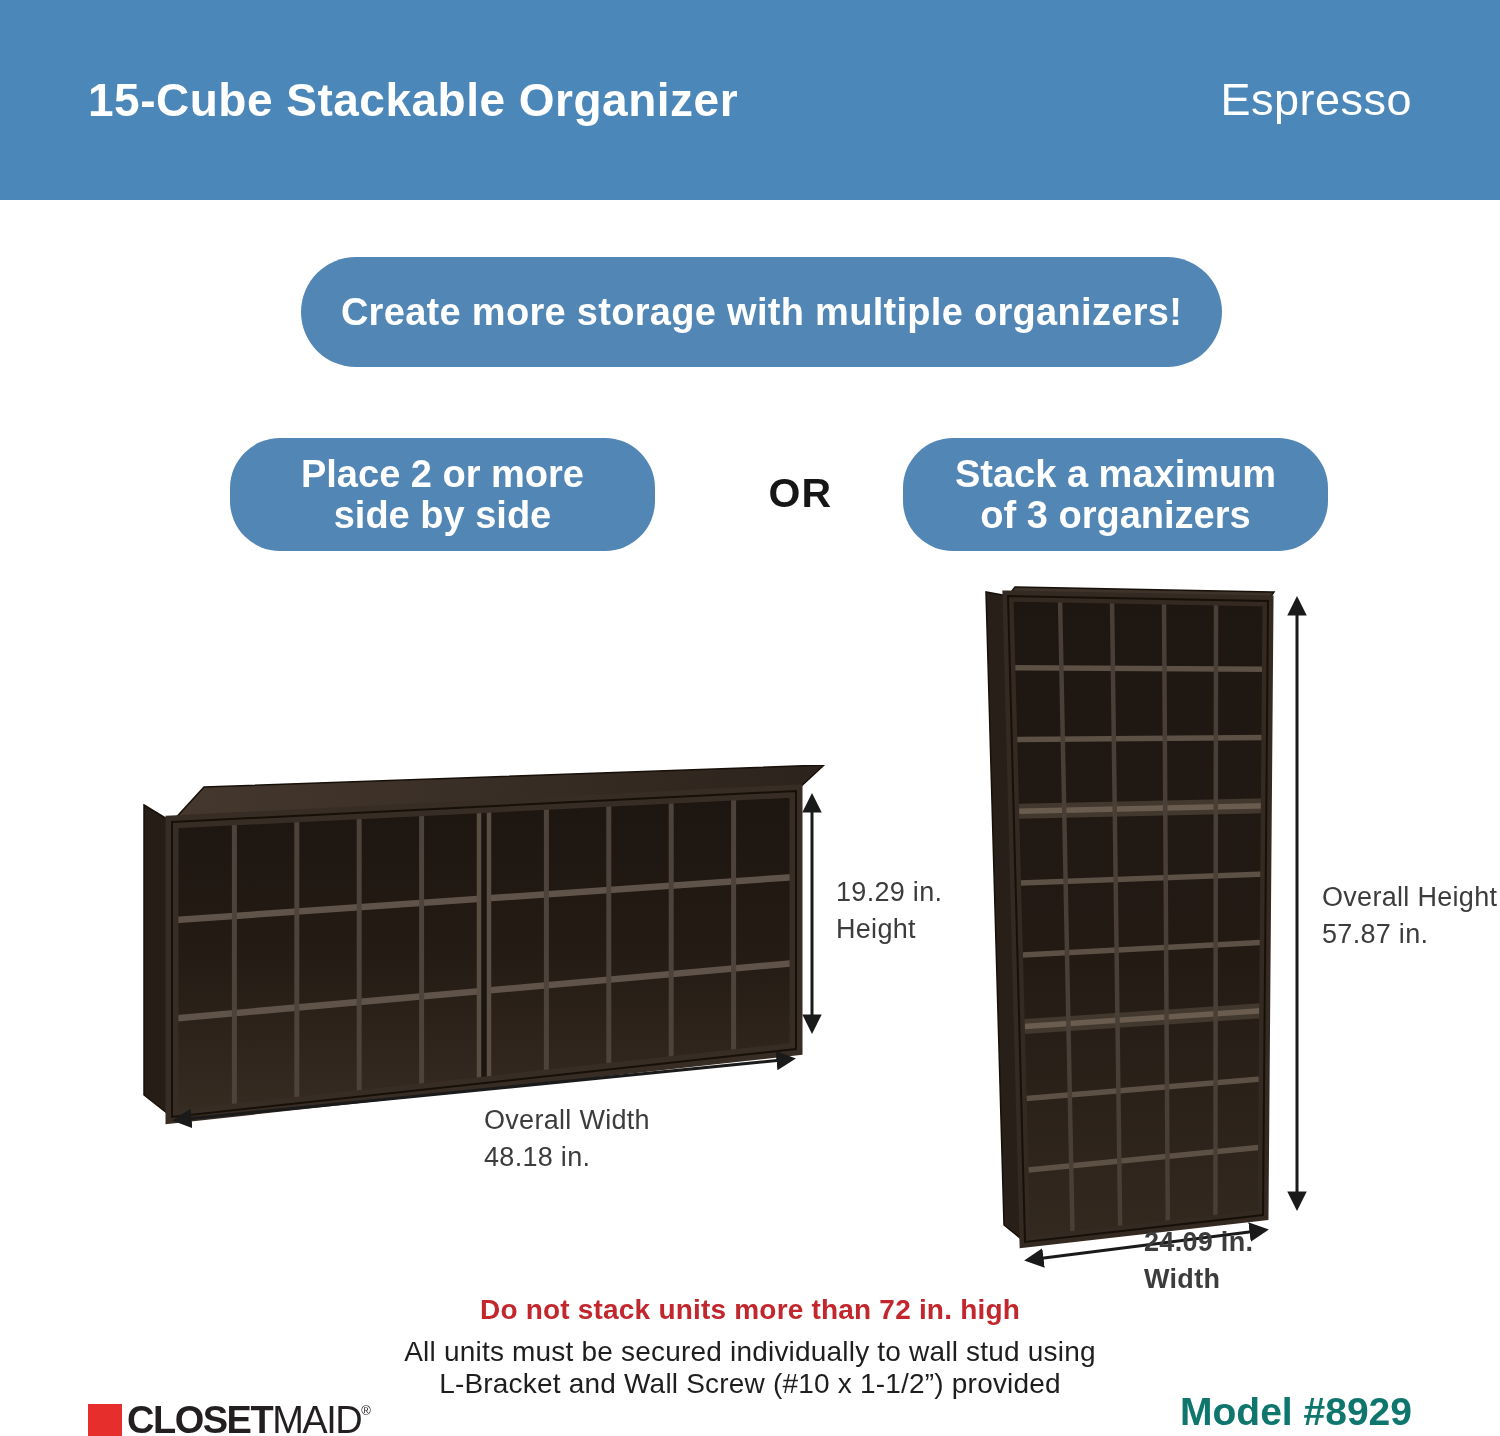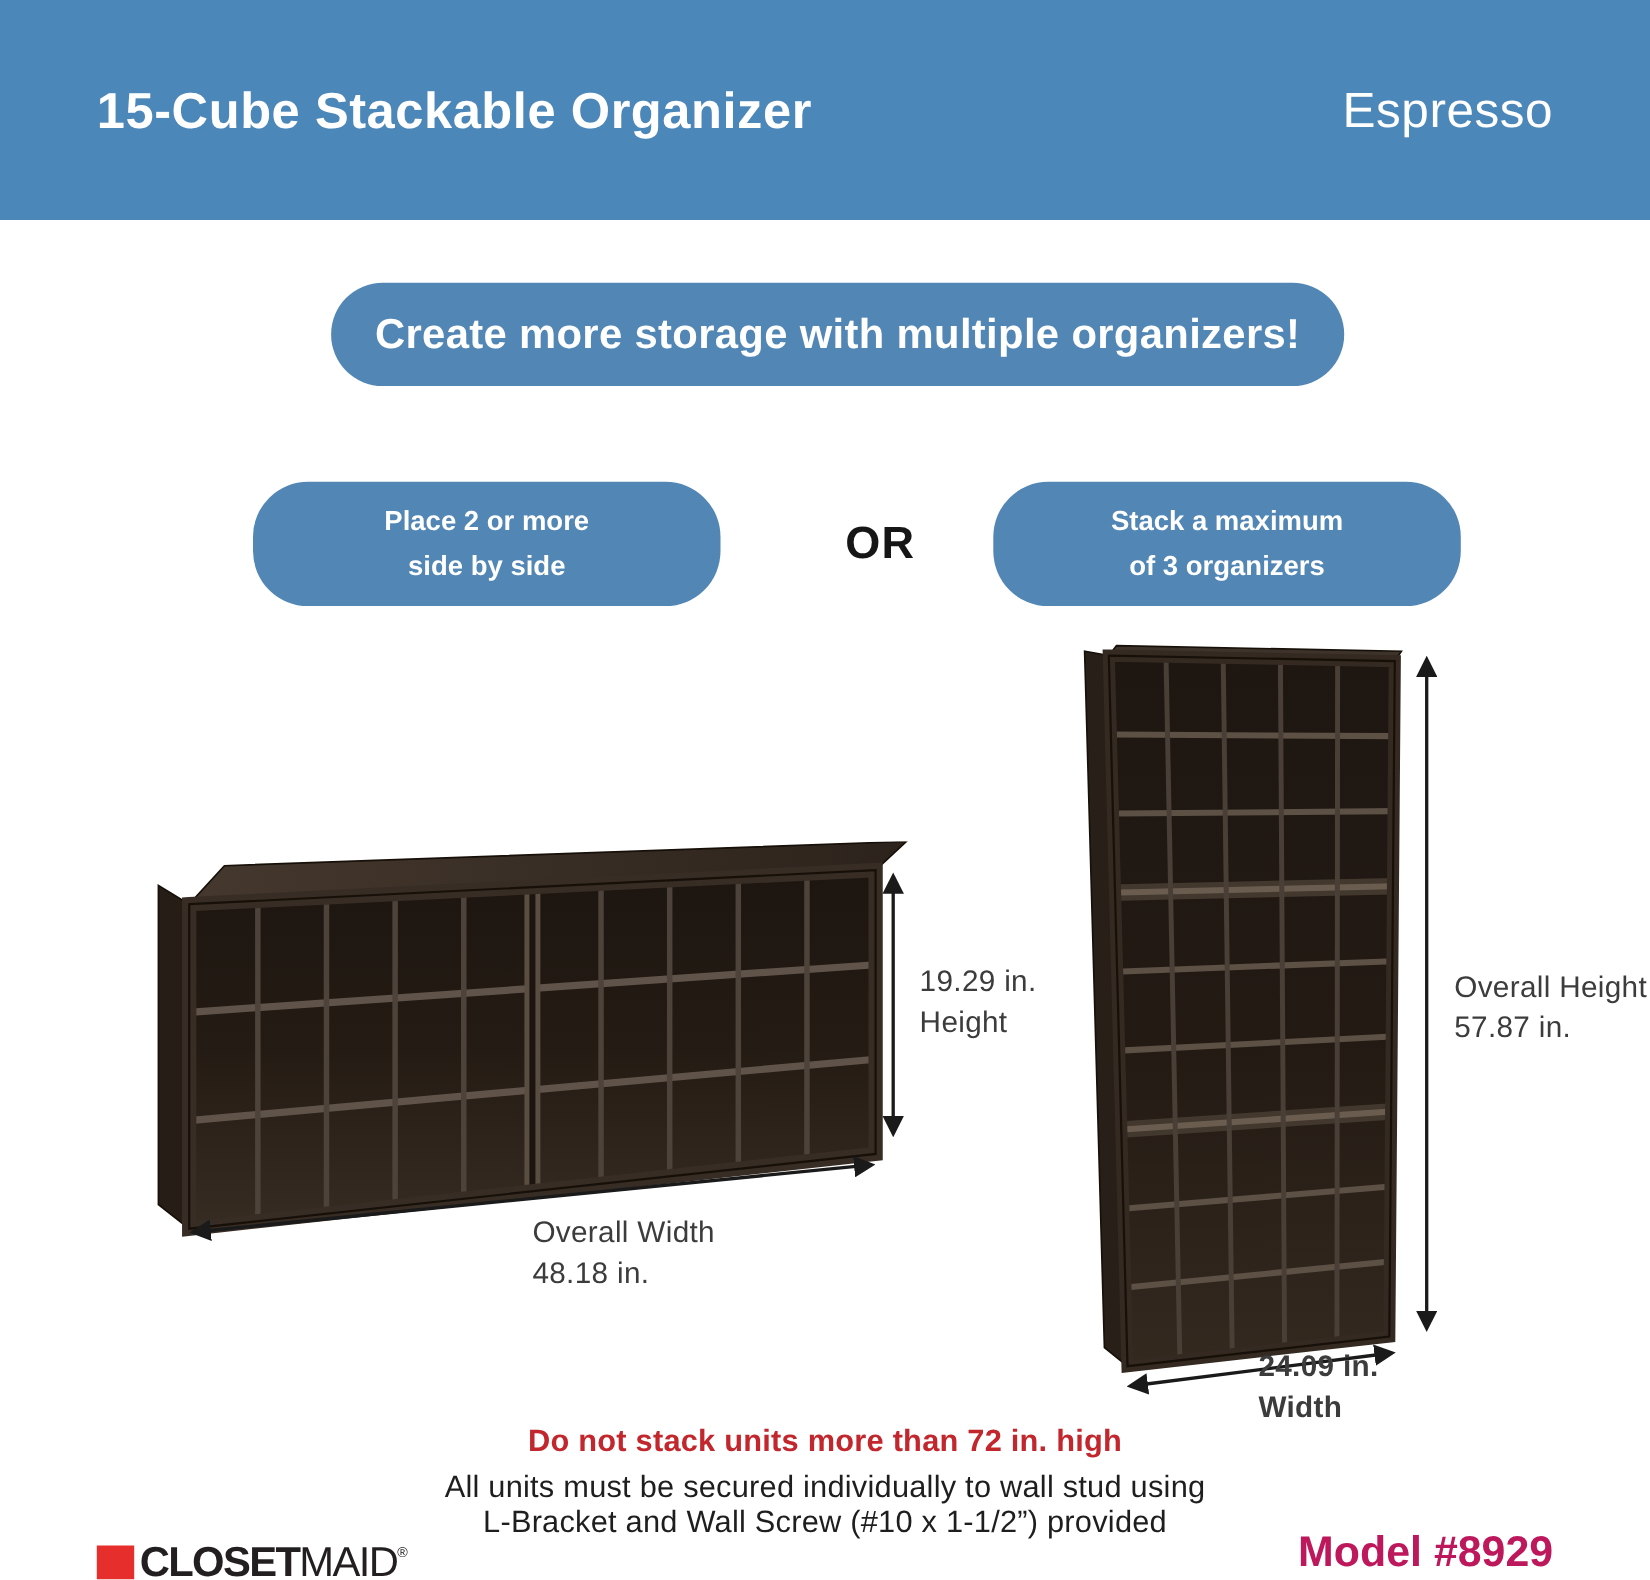--- a/index.html
+++ b/index.html
@@ -13,24 +13,24 @@
     display:flex;align-items:center;justify-content:space-between;
     padding:0 88px;box-sizing:border-box;
   }
   .header .title{color:#ffffff;font-size:46px;font-weight:700;letter-spacing:.5px;}
   .header .finish{color:#ffffff;font-size:45px;font-weight:400;letter-spacing:.5px;}
   
   .pill{
     position:absolute;background:#5186B5;color:#ffffff;display:flex;
     flex-direction:column;align-items:center;justify-content:center;text-align:center;
   }
-  .banner-pill{left:301px;top:257px;width:921px;height:94px;border-radius:55px;}
+  .banner-pill{left:301px;top:257px;width:921px;height:110px;border-radius:55px;}
   .banner-pill .line{font-size:38px;font-weight:700;letter-spacing:.3px;}
   .option-pill{width:425px;height:113px;border-radius:50px;}
-  .option-pill .line{font-size:25px;font-weight:700;line-height:41px;}
+  .option-pill .line{font-size:38px;font-weight:700;line-height:41px;}
   .pill-left{left:230px;top:438px;}
   .pill-right{left:903px;top:438px;}
   .or-text{
     position:absolute;left:698px;top:470px;width:134px;text-align:right;
     font-size:41px;font-weight:800;color:#161616;letter-spacing:1px;
   }
   
   .fig{position:absolute;}
   .fig svg{display:block;}
   .dim-label{
@@ -55,21 +55,21 @@
   
   .logo{
     position:absolute;left:88px;top:1392px;display:flex;align-items:flex-end;
   }
   .logo-square{width:34px;height:32px;background:#E62E2D;margin-right:5px;margin-bottom:3px;}
   .logo-text{font-size:38px;color:#231f20;line-height:38px;letter-spacing:-1.5px;}
   .logo-bold{font-weight:800;}
   .logo-light{font-weight:300;}
   .logo-reg{font-size:13px;vertical-align:18px;letter-spacing:0;}
   .model{
-    position:absolute;right:88px;top:1390px;font-size:39px;font-weight:700;color:#be185d;
+    position:absolute;right:88px;top:1390px;font-size:39px;font-weight:700;color:#0f766e;
   }
 </style>
 </head>
 <body>
 
 <div class="page">
 
   <div class="header">
     <div class="title">15-Cube Stackable Organizer</div>
     <div class="finish">Espresso</div>

